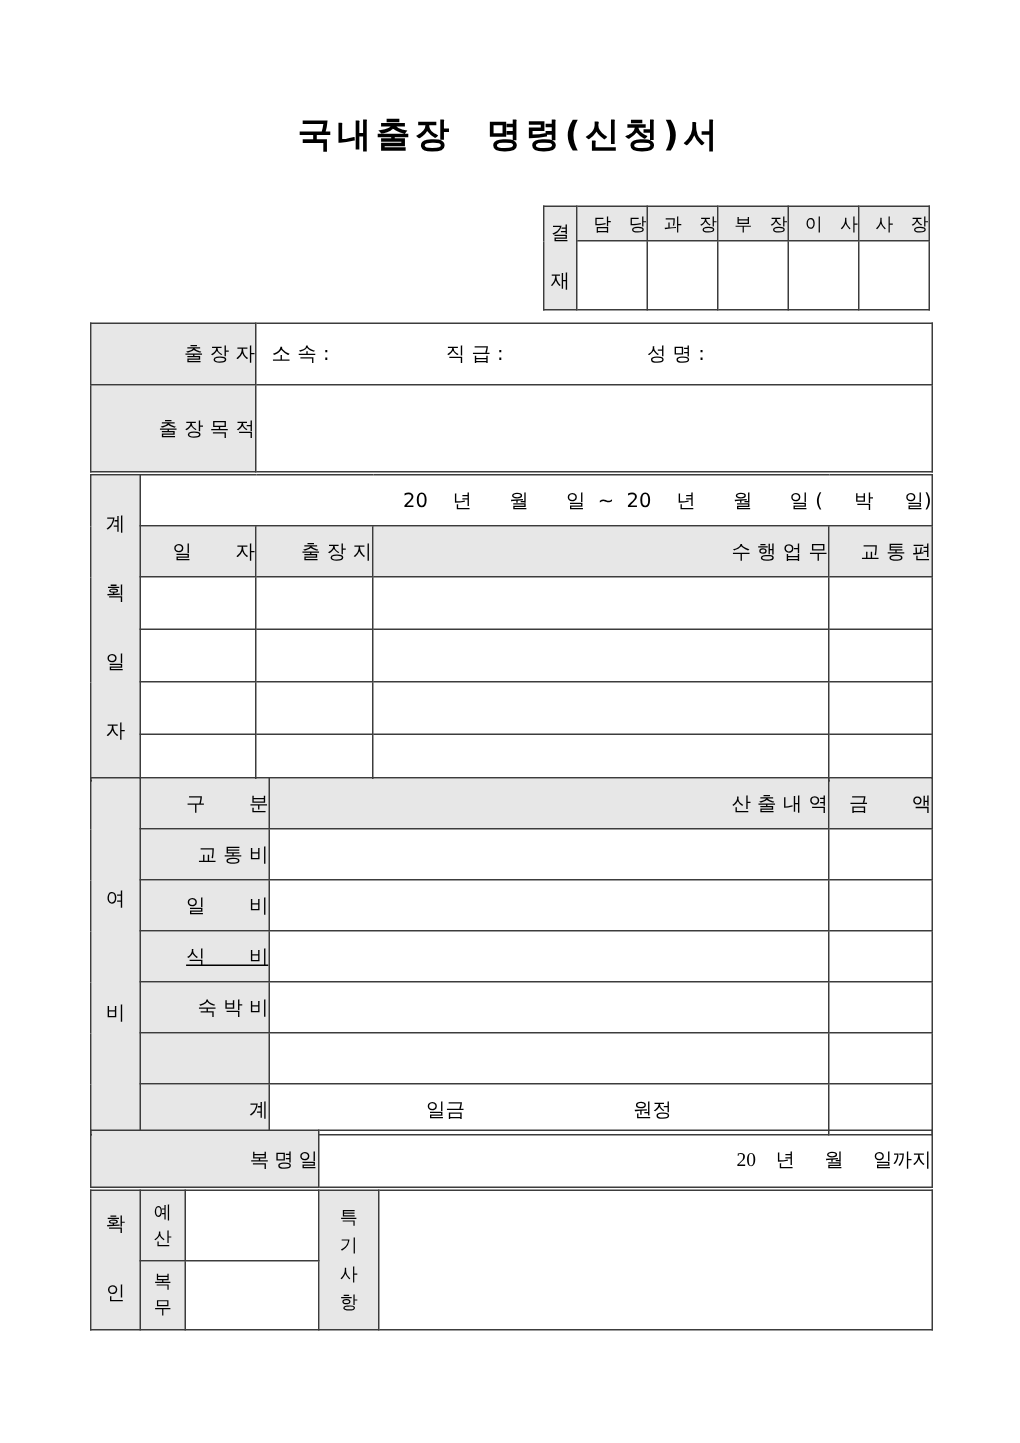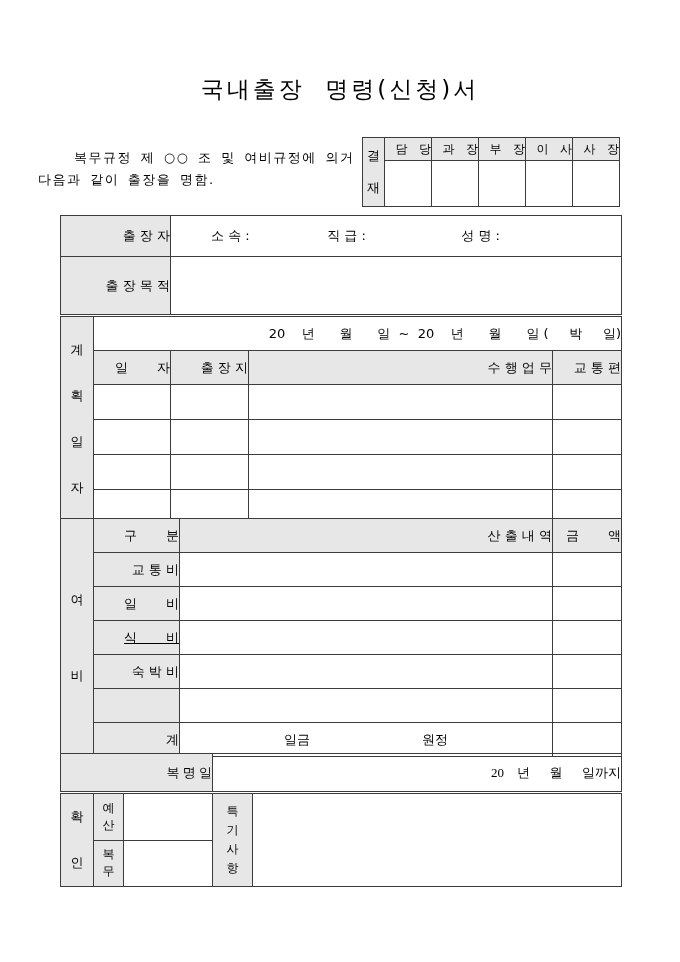--- a/index.html
+++ b/index.html
@@ -3,21 +3,21 @@
 <meta charset="utf-8">
 <style>
   html,body{margin:0;padding:0;background:#ffffff;}
   .page{
     position:relative;width:680px;height:962px;background:#ffffff;
     font-family:"DejaVu Sans","Liberation Sans",sans-serif;color:#000;
     overflow:hidden;
   }
   .title{
     position:absolute;top:74px;left:0;width:680px;margin:0;
-    text-align:center;font-size:23px;font-weight:normal;letter-spacing:3px;
+    text-align:center;font-size:23px;font-weight:bold;letter-spacing:3px;
     white-space:pre;
   }
   .intro{
     position:absolute;left:38px;top:147px;font-size:13px;line-height:22px;
     letter-spacing:1.5px;word-spacing:3px;
   }
   .intro .line1{text-indent:36px;}
   table{border-collapse:collapse;table-layout:fixed;position:absolute;}
   td{border:1px solid #3c3c3c;padding:0;font-size:13px;color:#000;overflow:hidden;}
   .gray{background:#e7e7e7;}
@@ -31,35 +31,31 @@
   .vt-small{line-height:17px;font-size:12px;}
   .vt-notes{line-height:19px;font-size:12px;}
   .approval-table{left:362px;top:137px;}
   .approval-table td{font-size:12px;}
   .t-traveler{left:60px;top:215px;}
   .t-plan{left:60px;top:316px;}
   .t-exp{left:60px;top:518px;}
   .t-report{left:60px;top:753px;font-family:Liberation Serif, serif;}
   .t-confirm{left:60px;top:793px;}
   .traveler-fields{padding-left:10px;}
-  .traveler-fields .f1{display:inline-block;width:112px;margin-left:30px;}
+  .traveler-fields .f1{display:inline-block;width:112px;}
   .traveler-fields .f2{display:inline-block;width:130px;}
   .total-detail{display:flex;justify-content:center;gap:112px;}
 </style>
 </head>
 <body>
 
 <div class="page">
 
   <h1 class="title">국내출장  명령(신청)서</h1>
 
-  <div class="intro">
-    <div class="line1">복무규정 제 ○○ 조 및 여비규정에 의거</div>
-    <div class="line2">다음과 같이 출장을 명함.</div>
-  </div>
 
   <table class="approval-table">
     <colgroup>
       <col style="width:22px">
         <col style="width:47px">
         <col style="width:47px">
       <col style="width:47px">
         <col style="width:47px">
         <col style="width:47px">
     </colgroup>

